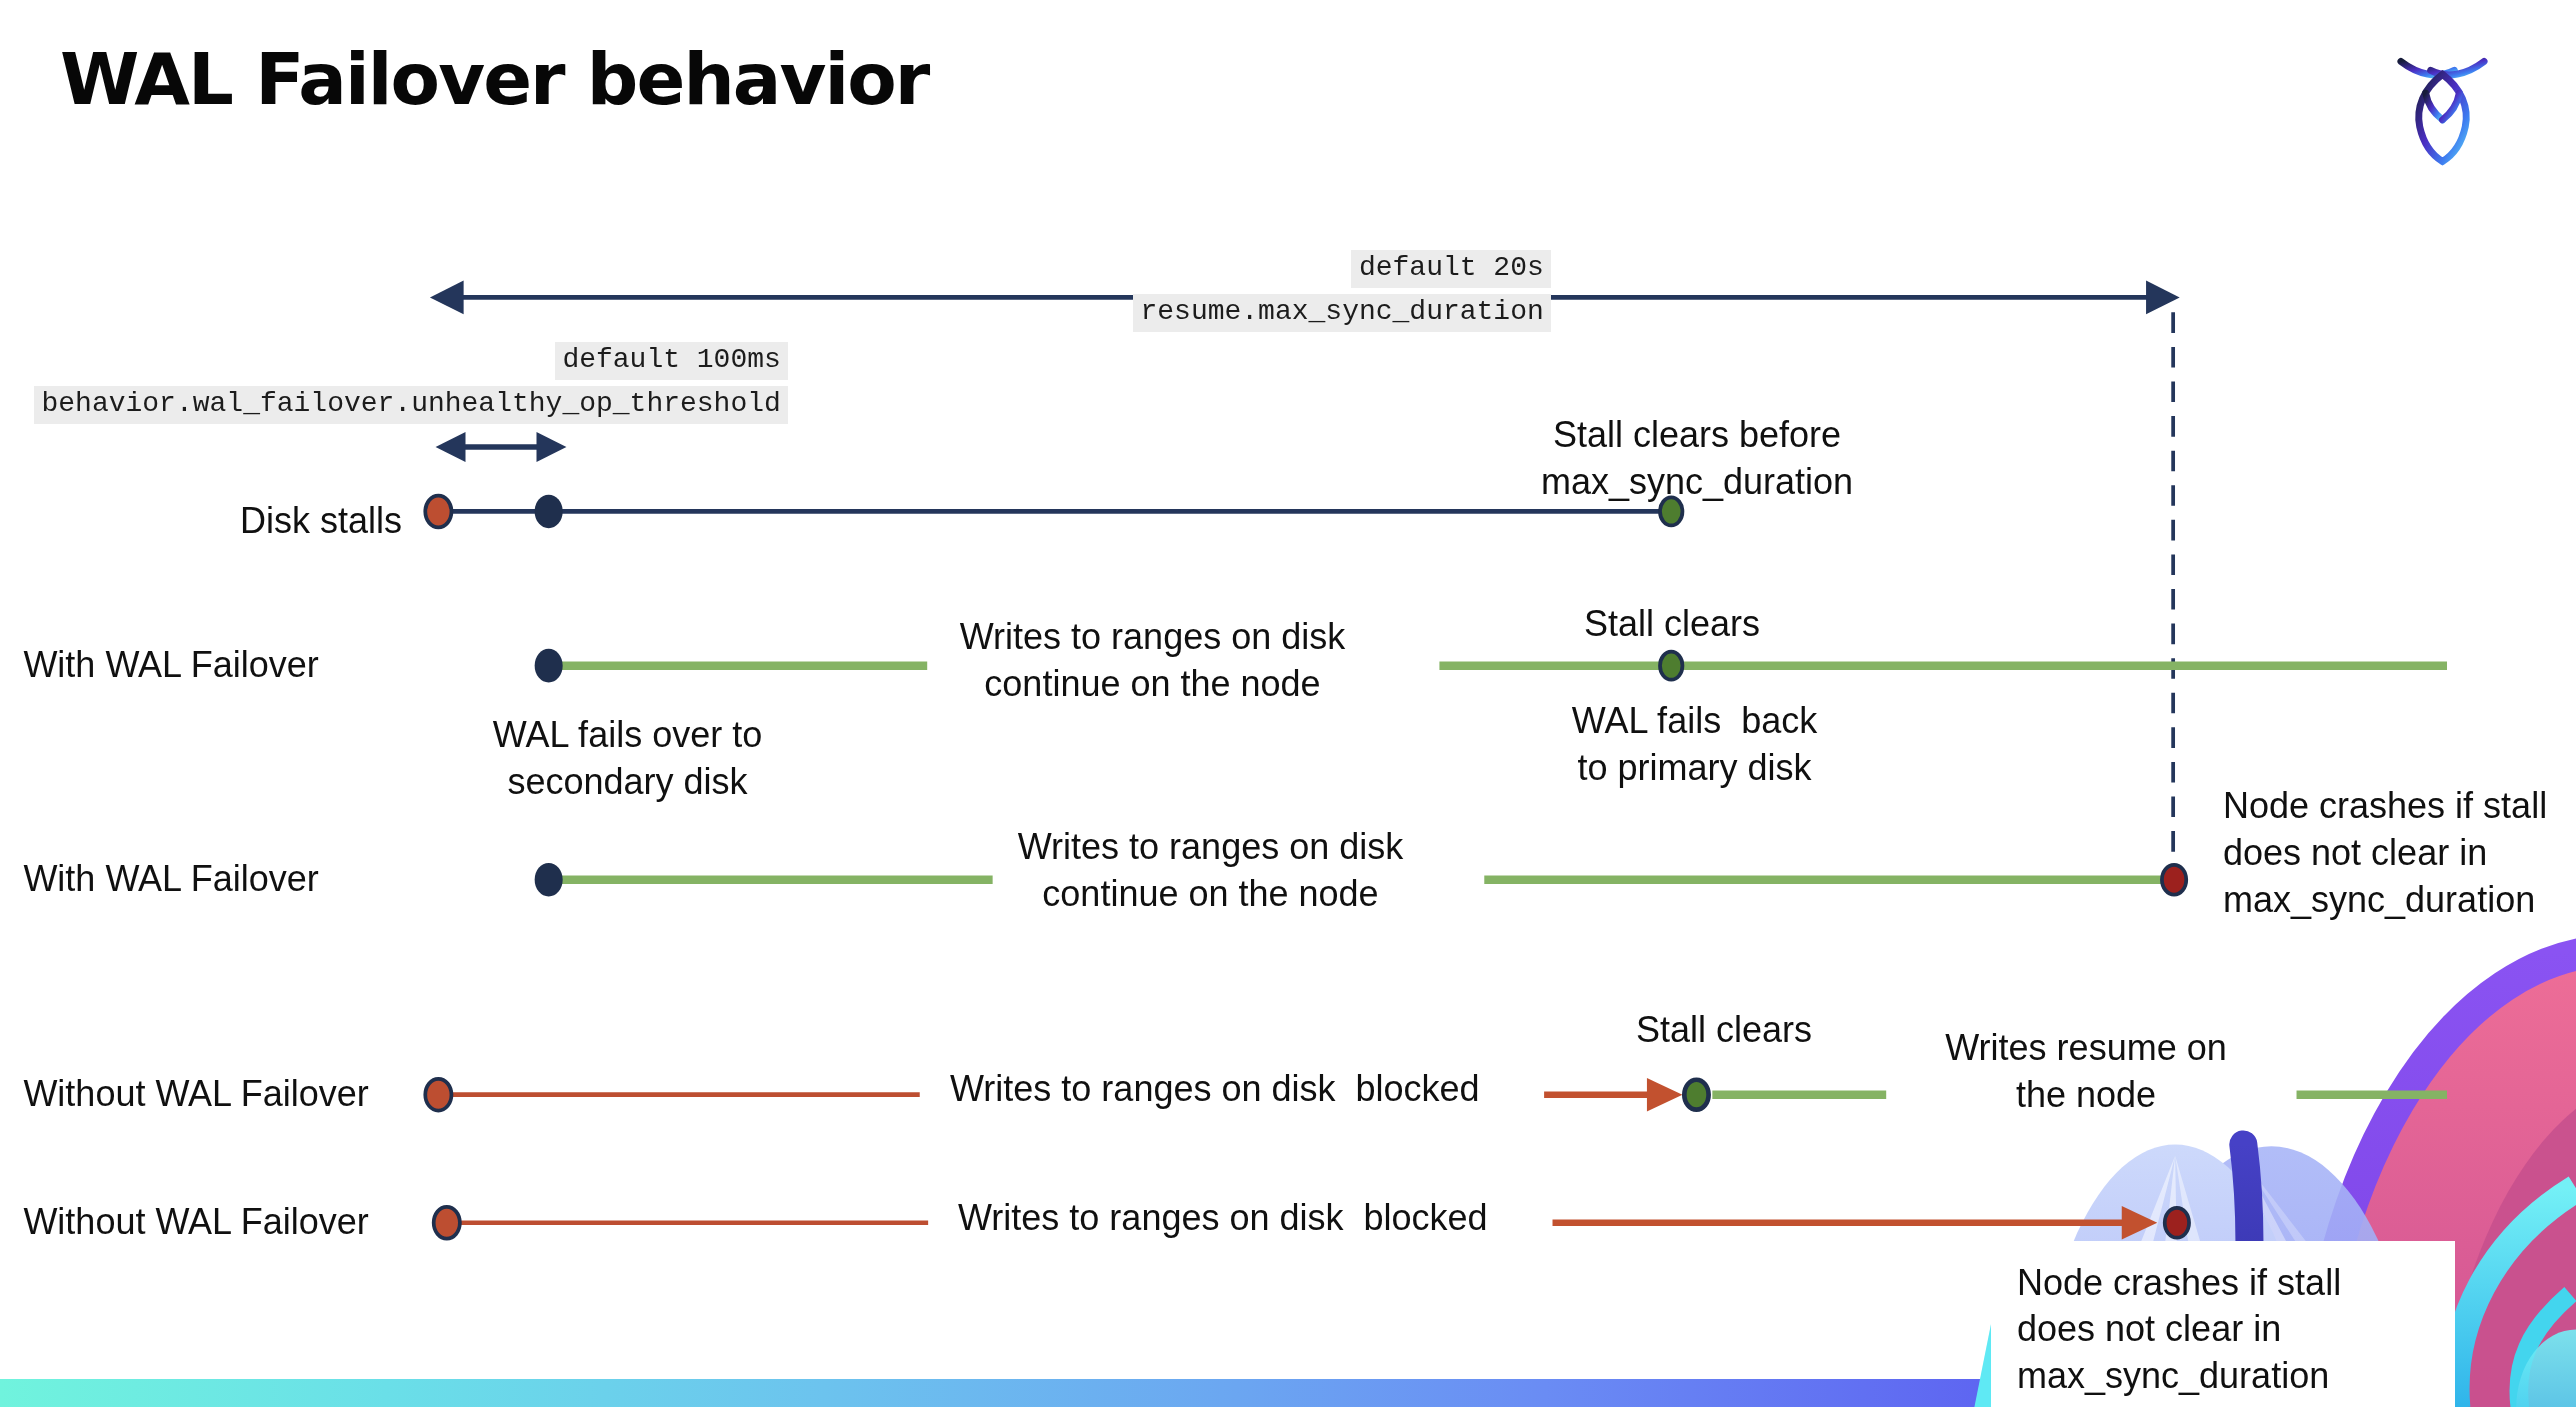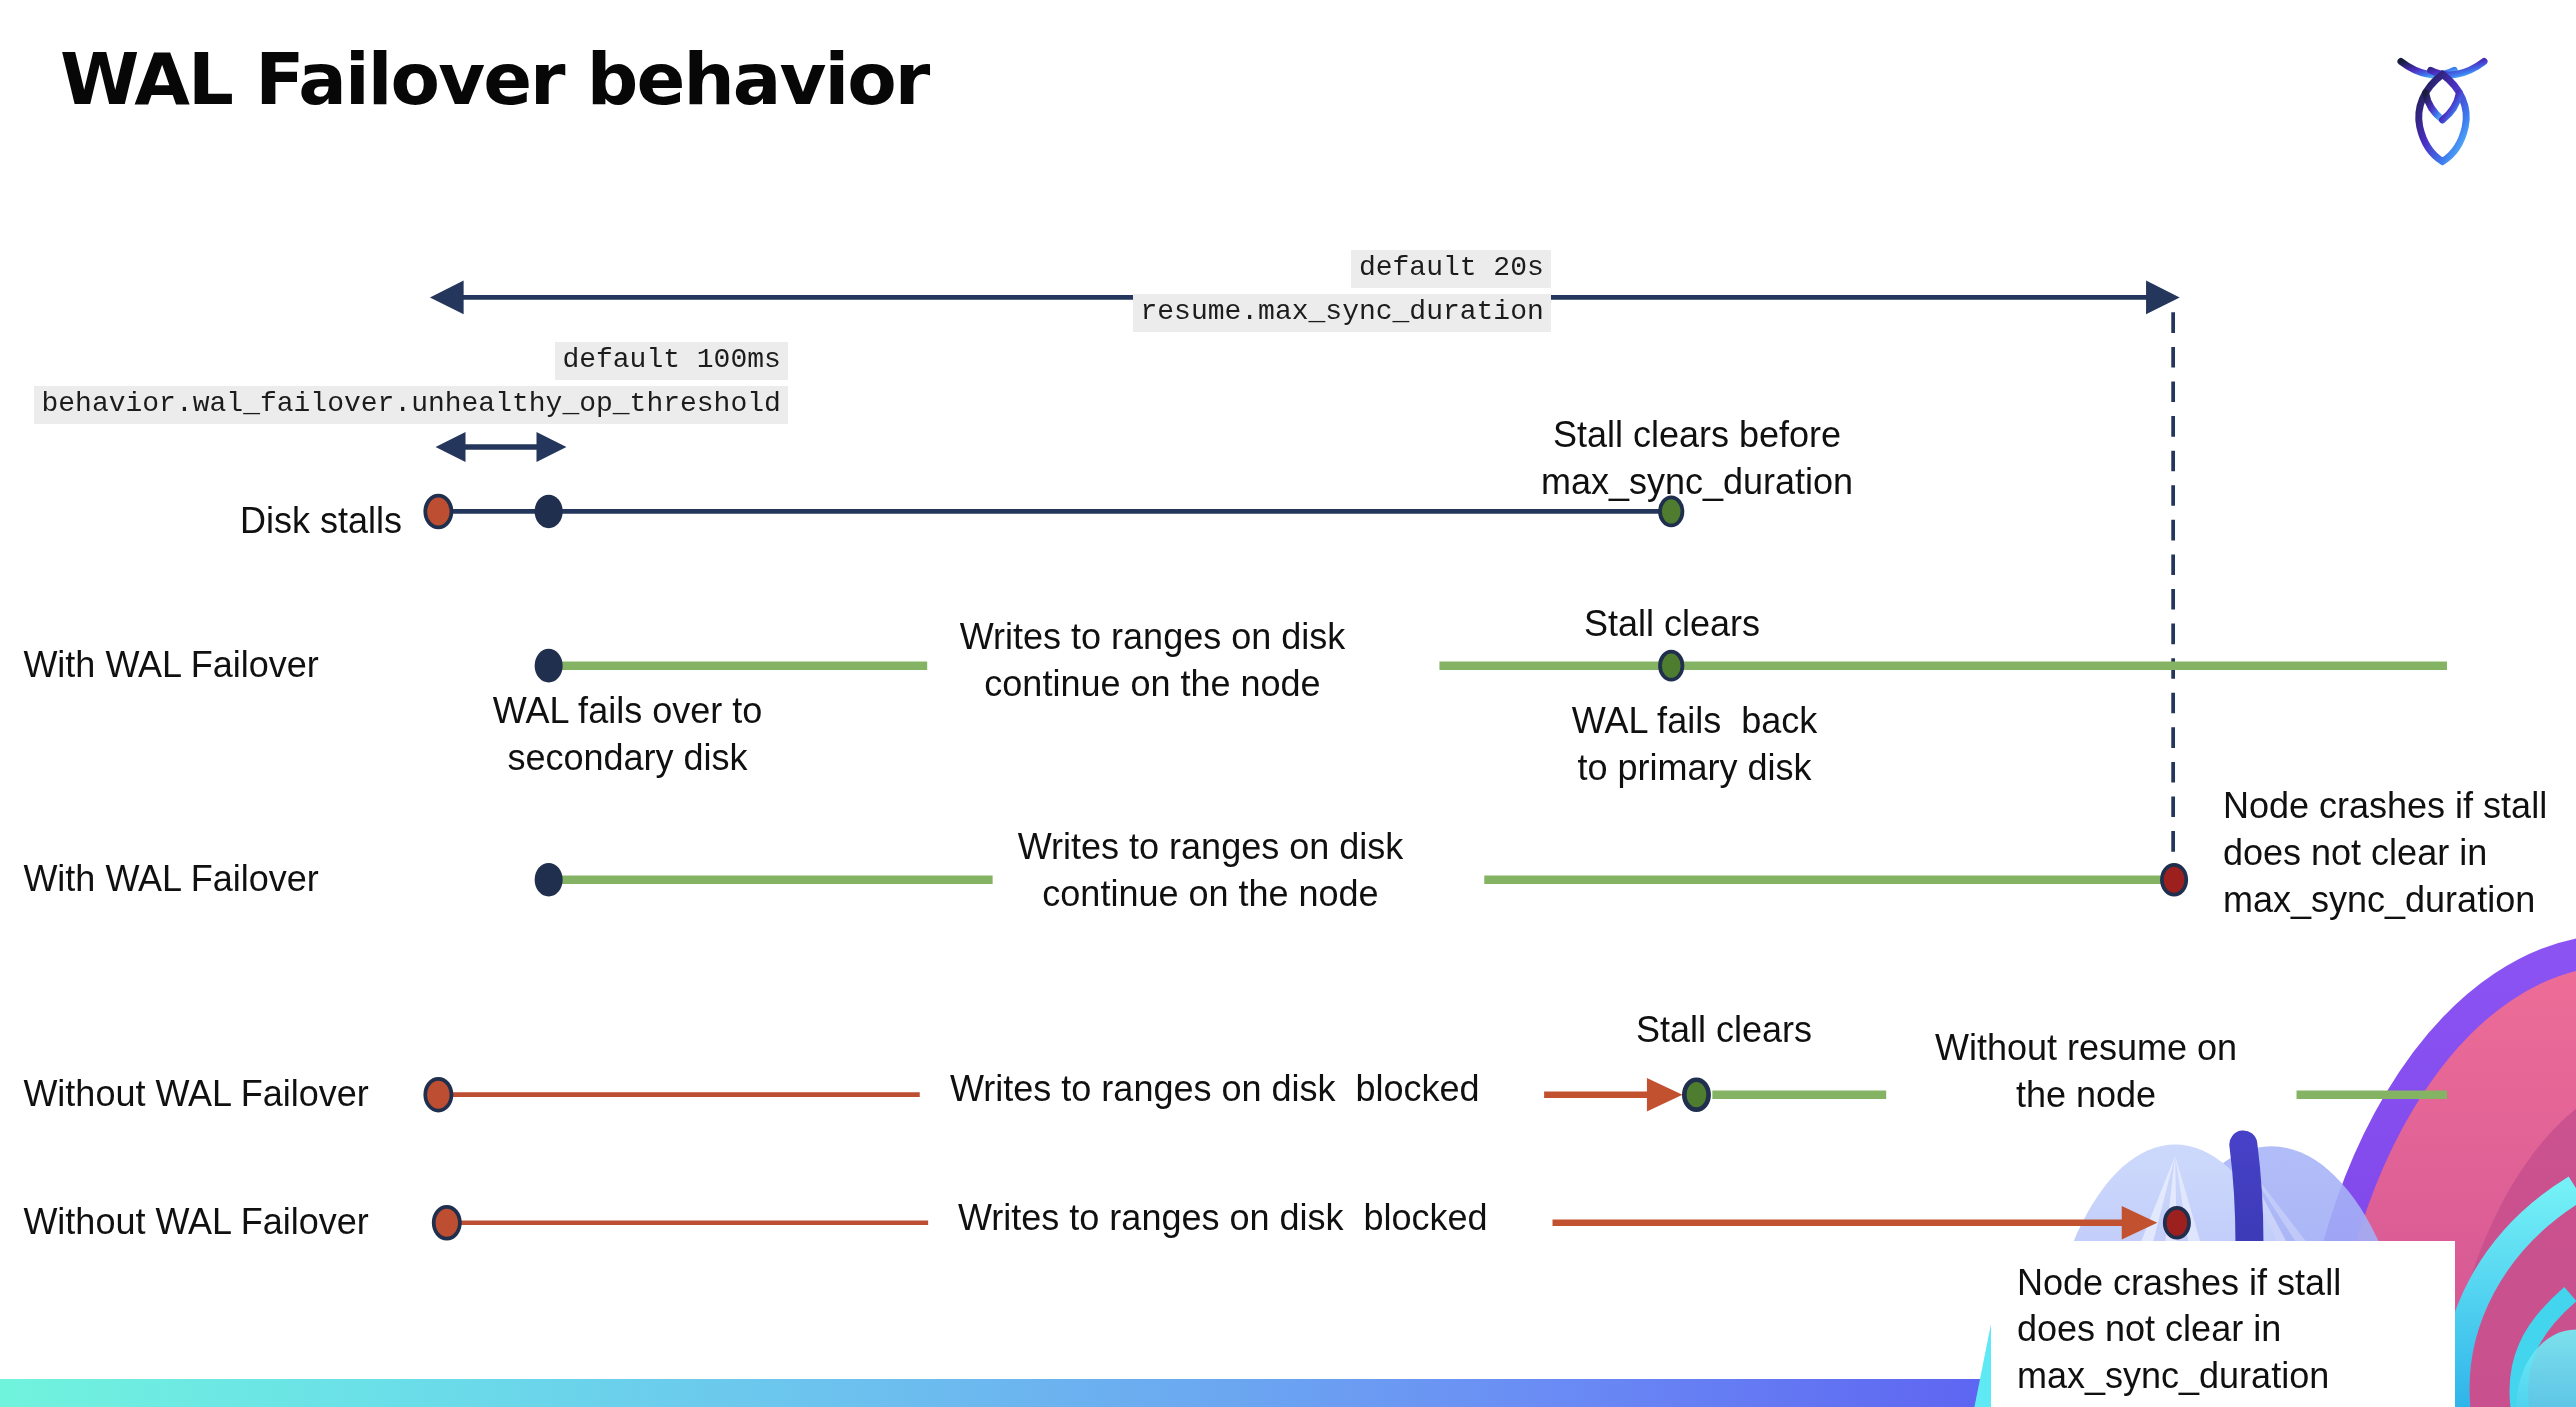--- a/index.html
+++ b/index.html
@@ -189,32 +189,32 @@
   </div>
 
   <div class="lbl right" style="left:192px;top:488px;width:210px;margin-top:10px;">Disk stalls</div>
   <div class="lbl" style="left:23.4px;top:642px;">With WAL Failover</div>
   <div class="lbl" style="left:23.4px;top:856px;">With WAL Failover</div>
   <div class="lbl" style="left:23.4px;top:1071px;">Without WAL Failover</div>
   <div class="lbl" style="left:23.4px;top:1199px;">Without WAL Failover</div>
 
   <div class="lbl center" style="left:1522px;top:412px;width:350px;">Stall clears before
 max_sync_duration</div>
-  <div class="lbl center" style="left:465px;top:688px;width:325px;">WAL fails over to
+  <div class="lbl center" style="left:465px;top:712px;width:325px;">WAL fails over to
 secondary disk</div>
   <div class="lbl center" style="left:935px;top:614px;width:435px;">Writes to ranges on disk
 continue on the node</div>
   <div class="lbl center" style="left:1576px;top:601px;width:192px;">Stall clears</div>
   <div class="lbl center" style="left:1544px;top:698px;width:301px;">WAL fails  back
 to primary disk</div>
   <div class="lbl center" style="left:993px;top:824px;width:435px;">Writes to ranges on disk
 continue on the node</div>
   <div class="lbl" style="left:2223px;top:783px;">Node crashes if stall
 does not clear in
 max_sync_duration</div>
   <div class="lbl" style="left:950px;top:1066px;">Writes to ranges on disk  blocked</div>
   <div class="lbl center" style="left:1626px;top:1007px;width:196px;">Stall clears</div>
-  <div class="lbl center" style="left:1929px;top:1025px;width:314px;">Without resume on
+  <div class="lbl center" style="left:1929px;top:1025px;width:314px;">Writes resume on
 the node</div>
   <div class="lbl" style="left:958px;top:1195px;">Writes to ranges on disk  blocked</div>
 
 </div>
 
 
 </body></html>

